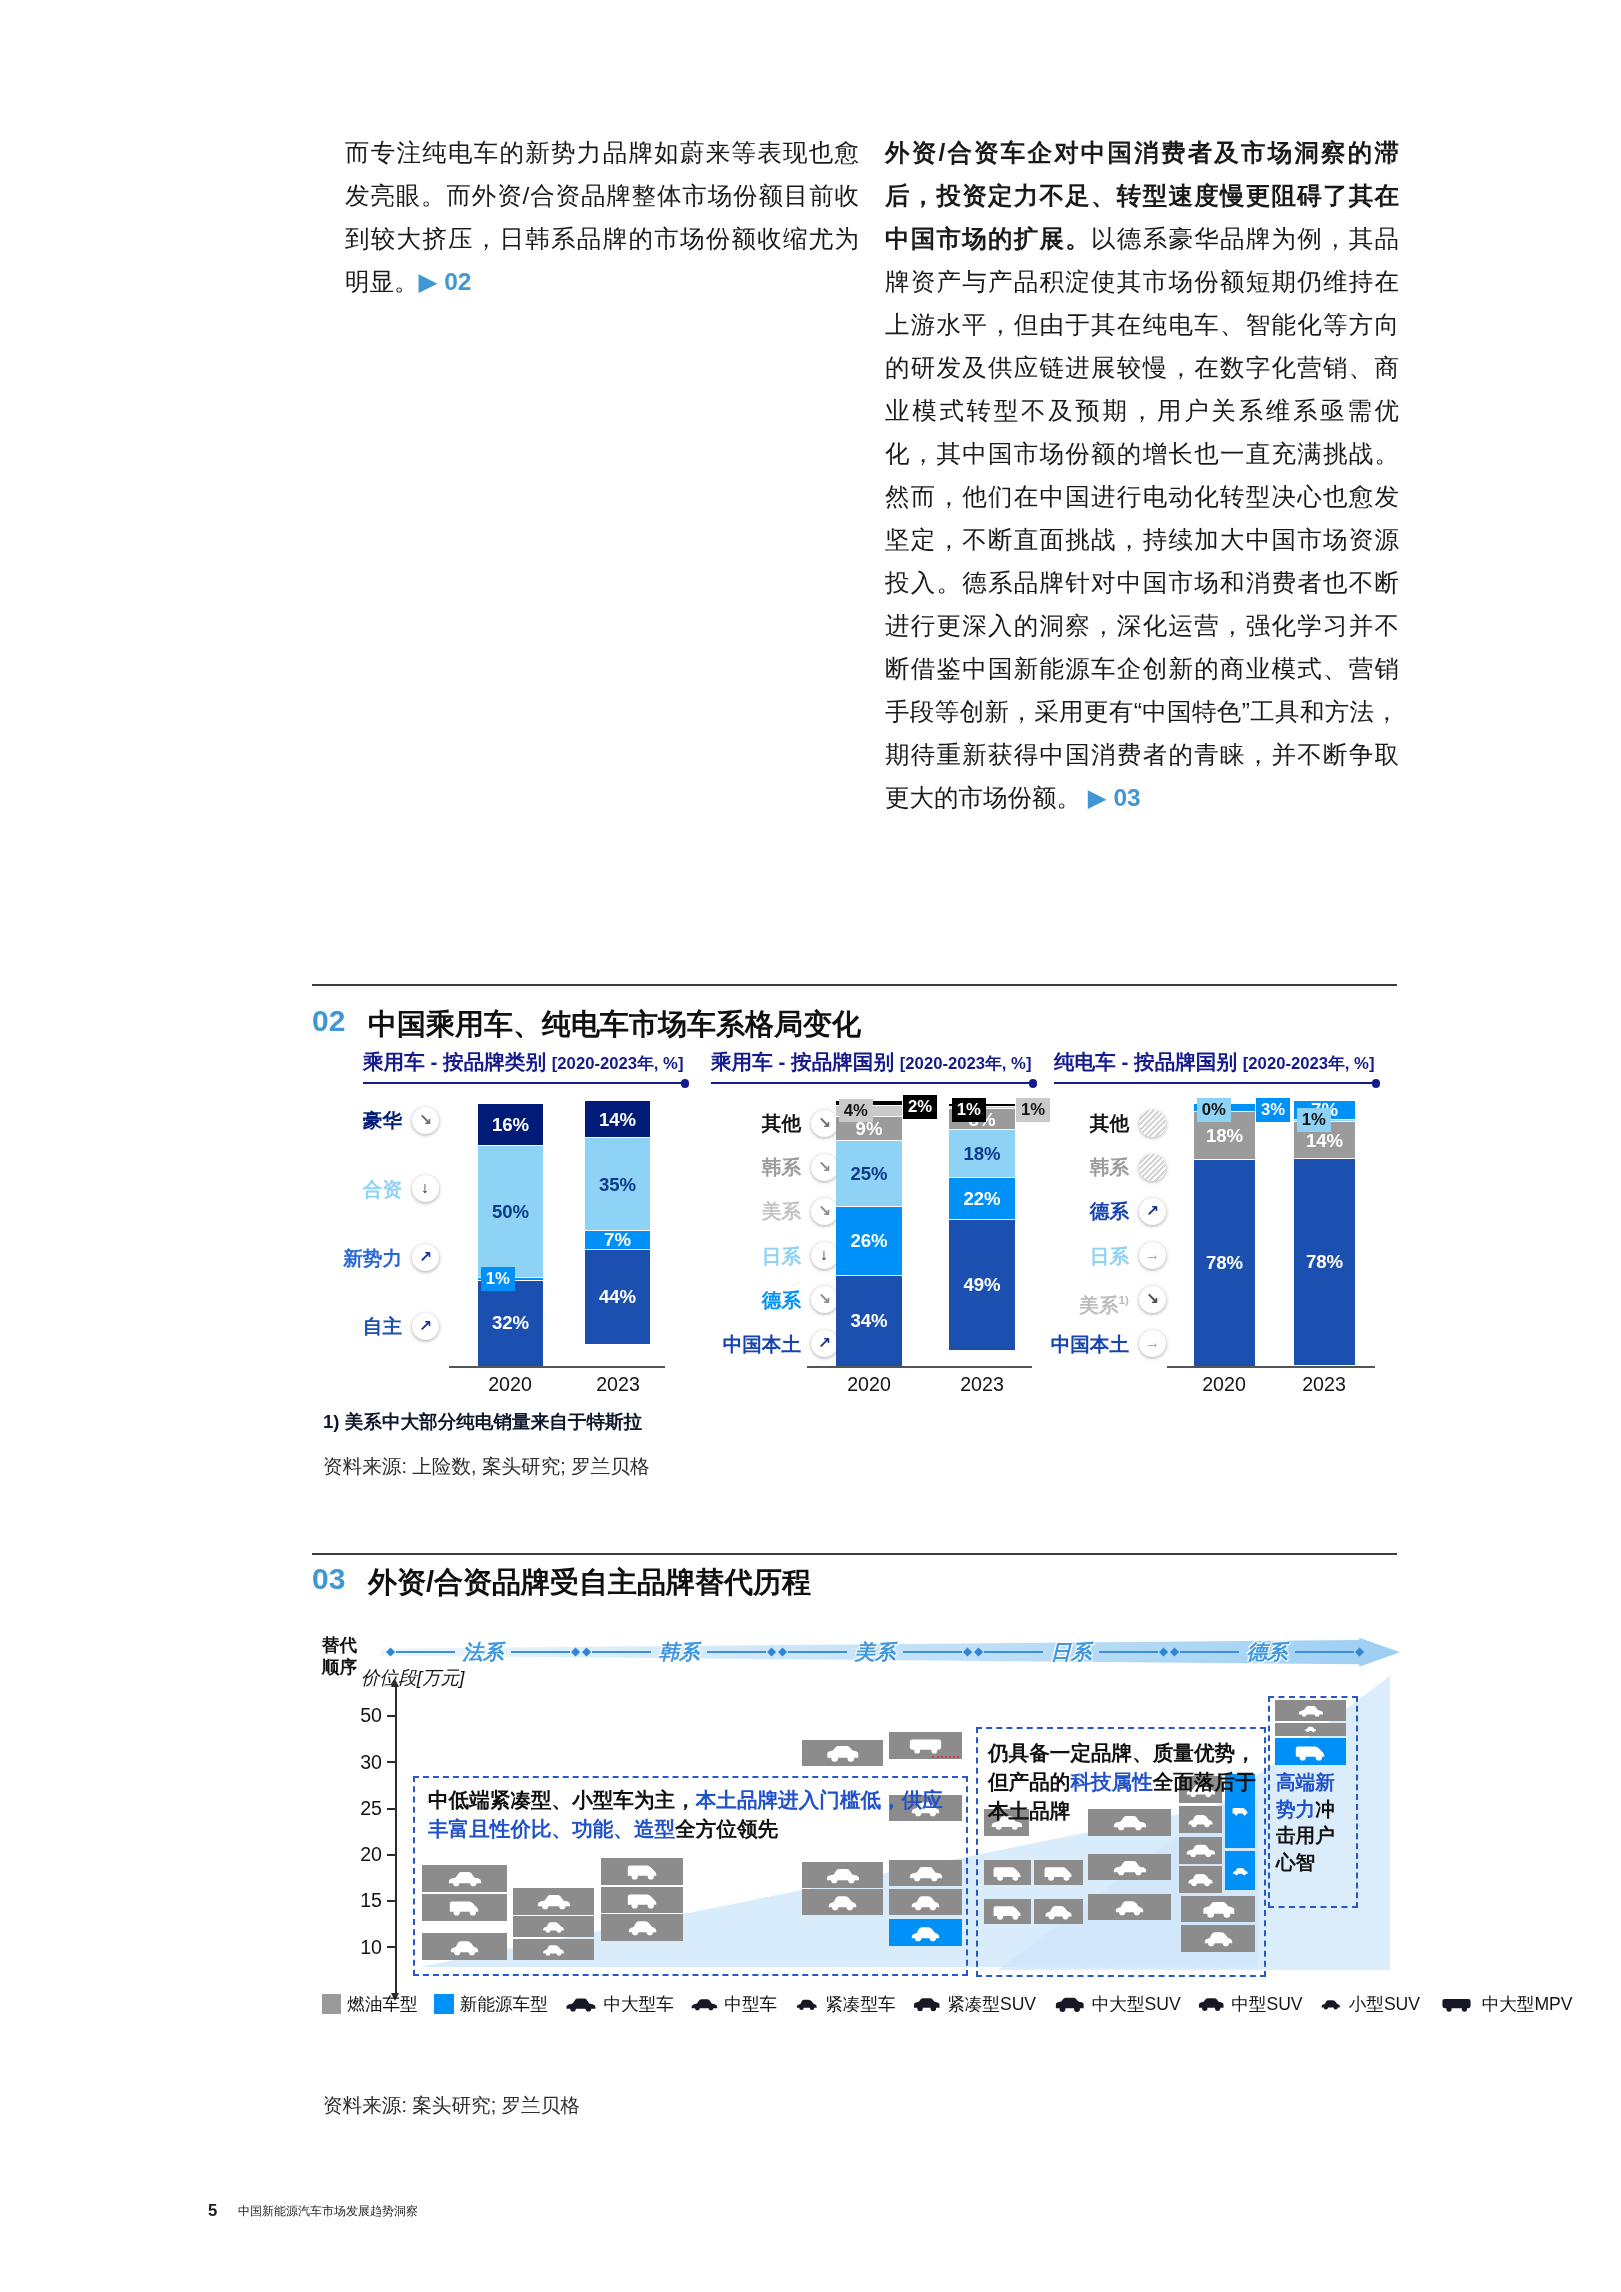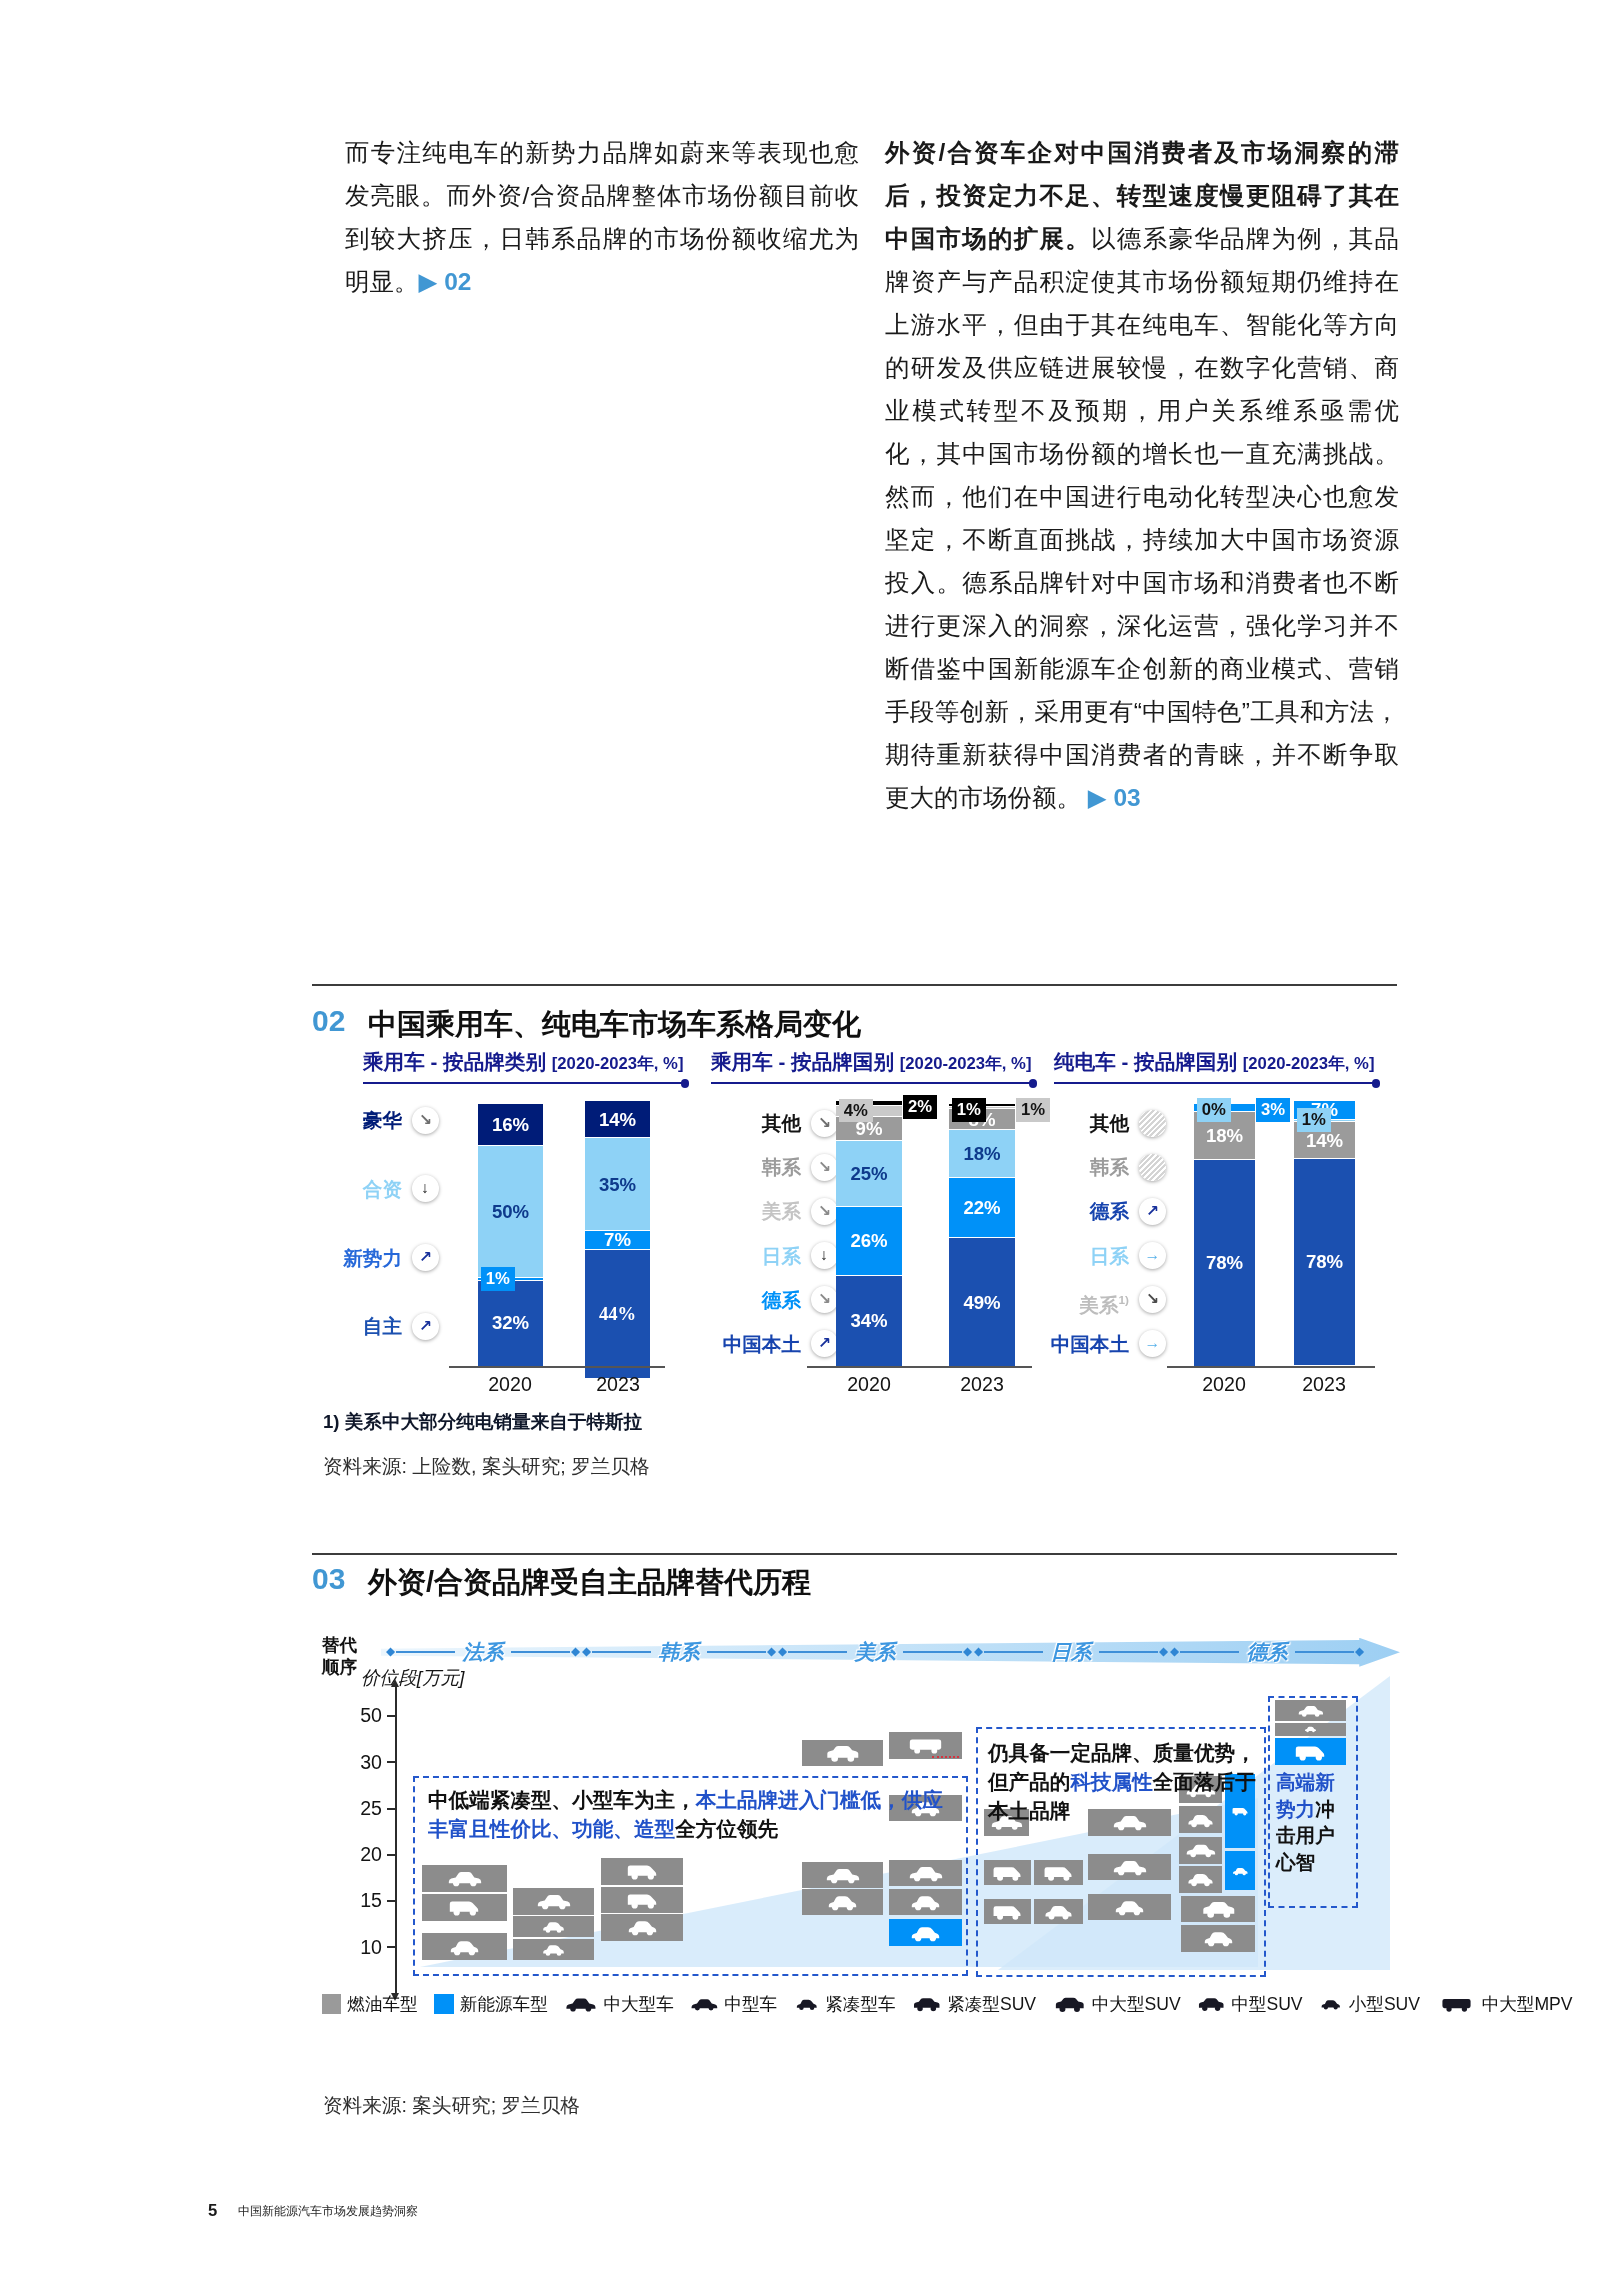--- a/index.html
+++ b/index.html
@@ -138,21 +138,21 @@
       <div class="bar" style="left: 273px; width: 65px; top: 126px; height: 265px;">
         <div class="seg" style="height: 37px; background: rgb(0, 28, 120);">
           <div class="seg-label" style="color: rgb(255, 255, 255);">14%</div>
         </div>
         <div class="seg" style="height: 93px; background: rgb(142, 210, 246);">
           <div class="seg-label" style="color: rgb(14, 58, 140);">35%</div>
         </div>
         <div class="seg" style="height: 18.5px; background: rgb(0, 145, 248);">
           <div class="seg-label" style="color: rgb(255, 255, 255);">7%</div>
         </div>
-        <div class="seg" style="height: 128px; background: rgb(27, 80, 176); font-family: Liberation Serif, serif;">
+        <div class="seg" style="height: 94px; background: rgb(27, 80, 176);">
           <div class="seg-label" style="color: rgb(255, 255, 255);">44%</div>
         </div>
       </div>
       <div class="cat" style="left: 262px; top: 398px;">2023</div>
       <div class="axis" style="left: 137px; width: 216px; top: 391px;"></div>
       <div class="panel-header" style="left: 399px; top: 73px;"><span>乘用车 - 按品牌国别 </span><span class="sfx">[2020-2023年, %]</span><span class="hdr-dot"></span></div>
       <div class="lg-label" style="left: 362px; top: 135px; color: rgb(20, 20, 20);">其他</div>
       <div class="lg-circle" style="left: 499px; top: 135px; color: rgb(110, 110, 110);">↘</div>
       <div class="lg-label" style="left: 362px; top: 179px; color: rgb(155, 155, 155);">韩系</div>
       <div class="lg-circle" style="left: 499px; top: 179px; color: rgb(138, 138, 138);">↘</div>
@@ -187,21 +187,21 @@
         <div class="seg" style="height: 2.6px; background: rgb(0, 0, 0);"></div>
         <div class="chip" style="background: rgb(0, 0, 0); color: rgb(255, 255, 255); top: -5.9px; left: 2.9px;">1%</div>
         <div class="seg" style="height: 2.6px; background: rgb(201, 201, 201);"></div>
         <div class="chip" style="background: rgb(201, 201, 201); color: rgb(20, 20, 20); top: -5.9px; right: -35px;">1%</div>
         <div class="seg" style="height: 21px; background: rgb(155, 155, 155);">
           <div class="seg-label" style="color: rgb(255, 255, 255);">8%</div>
         </div>
         <div class="seg" style="height: 48px; background: rgb(142, 210, 246);">
           <div class="seg-label" style="color: rgb(14, 58, 140);">18%</div>
         </div>
-        <div class="seg" style="height: 60px; background: rgb(0, 145, 248);">
+        <div class="seg" style="height: 42px; background: rgb(0, 145, 248);">
           <div class="seg-label" style="color: rgb(255, 255, 255);">22%</div>
         </div>
         <div class="seg" style="height: 130px; background: rgb(27, 80, 176);">
           <div class="seg-label" style="color: rgb(255, 255, 255);">49%</div>
         </div>
       </div>
       <div class="cat" style="left: 626px; top: 398px;">2023</div>
       <div class="axis" style="left: 495px; width: 225px; top: 391px;"></div>
       <div class="panel-header" style="left: 742px; top: 73px;"><span>纯电车 - 按品牌国别 </span><span class="sfx">[2020-2023年, %]</span><span class="hdr-dot"></span></div>
       <div class="lg-label" style="left: 690px; top: 135px; color: rgb(20, 20, 20);">其他</div>

